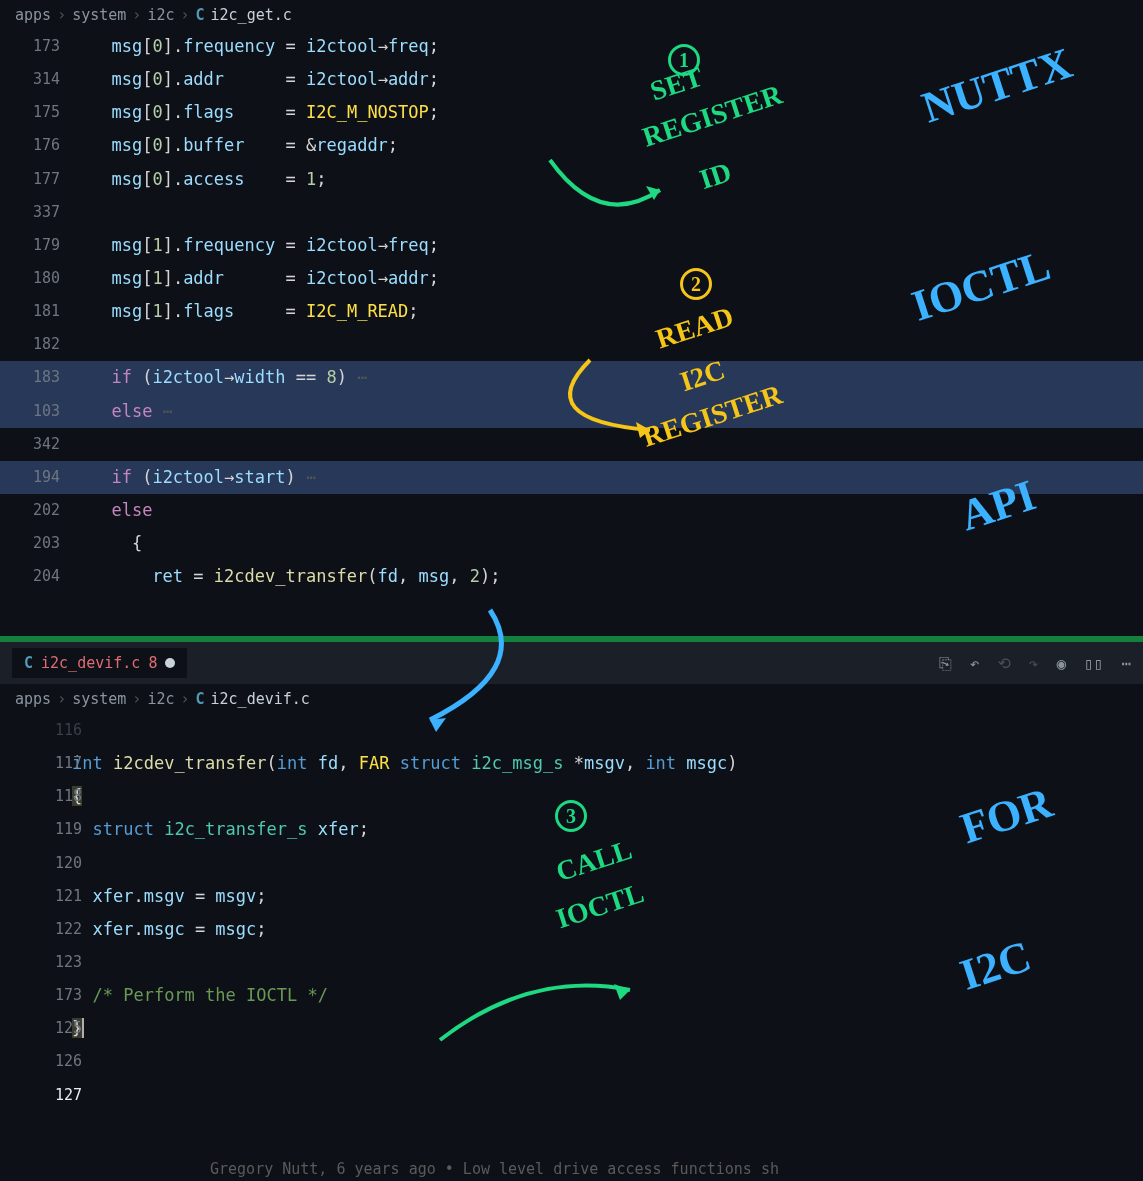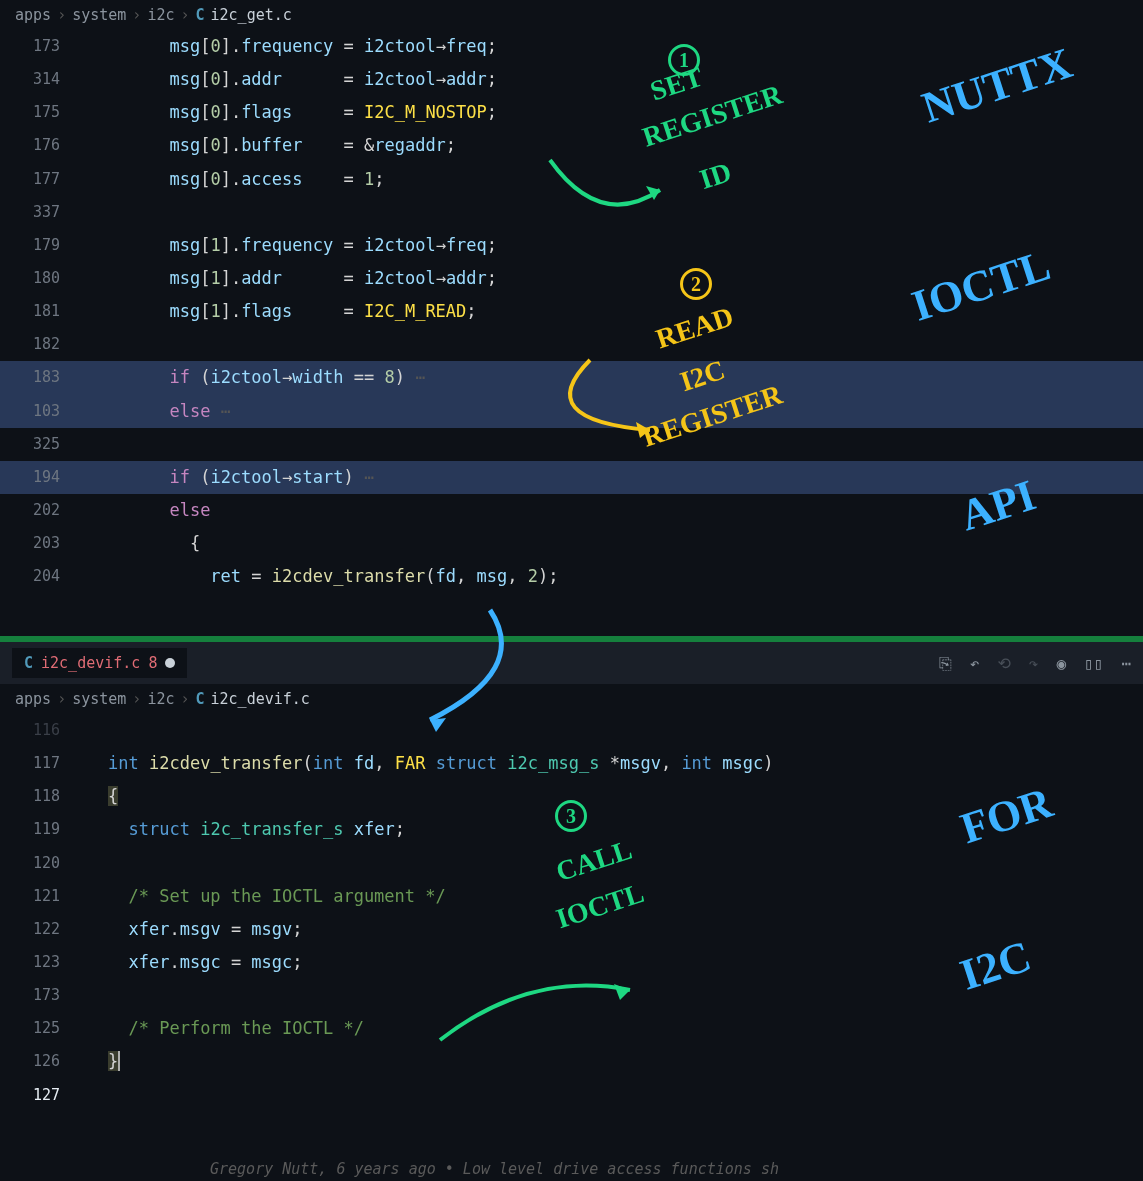--- a/index.html
+++ b/index.html
@@ -42,45 +42,45 @@
     background: #0d1117;
     color: #e06c75;
     font-size: 15px;
   }
   .tab .lang { color: #519aba; font-weight: bold; }
   .tab .dot { width: 10px; height: 10px; background: #c9d1d9; border-radius: 50%; }
   .toolbar { display: flex; gap: 18px; color: #8b949e; align-items: center;}
   .editor-split { display: flex; flex-direction: column; height: calc(100% - 30px); }
   .pane { position: relative; }
   .pane1 { height: 612px; border-bottom: 6px solid #15803d; }
-  .pane2 { flex: 1; }
+  .pane2 { flex: 1; padding-left: 22px; }
   .code-area { position: relative; font-size: 17px; line-height: 1.95; }
   .gutter {
     position: absolute; left: 0; top: 0; width: 70px; text-align: right;
     color: #6e7681; font-size: 15px; user-select: none; padding-right: 10px;
   }
   .line-no { height: 33.15px; line-height: 33.15px; position: relative;}
   .line-no.active { color: #e6edf3; }
-  .code-lines { margin-left: 108px; }
+  .code-lines { margin-left: 50px; }
   .code-line { height: 33.15px; line-height: 33.15px; white-space: pre; }
   .code-line.hl { background: #283858; margin-left: -108px; padding-left: 108px; width: calc(100% + 108px);}
   .tk-var { color: #9cdcfe; }
   .tk-num { color: #b5cea8; }
   .tk-member { color: #9cdcfe; }
   .tk-call { color: #dcdcaa; }
   .tk-const { color: #fde047; }
   .tk-kw { color: #c586c0; }
   .tk-type { color: #569cd6; }
   .tk-struct { color: #4ec9b0; }
   .tk-comment { color: #6a9955; }
   .tk-dim { color: #555; }
   .cursor { border-left: 2px solid #aeafad; }
   .blame {
     position: absolute; left: 210px; bottom: 3px; color: #5a5a5a;
-    font-size: 15px; font-style: italic;
+    font-size: 15px; 
   }
   
   .anno {
     position: absolute; pointer-events: none;
     font-family: 'Comic Sans MS', 'Segoe Script', cursive;
     font-weight: bold; font-size: 28px;
     transform-origin: center;
   }
   .anno.green { color: #1ed882; }
   .anno.gold  { color: #f5c518; }
@@ -119,21 +119,21 @@
       <div class="line-no">175</div>
       <div class="line-no">176</div>
       <div class="line-no">177</div>
       <div class="line-no">337</div>
       <div class="line-no">179</div>
       <div class="line-no">180</div>
       <div class="line-no">181</div>
       <div class="line-no">182</div>
       <div class="line-no">183</div>
       <div class="line-no">103</div>
-      <div class="line-no">325</div>
+      <div class="line-no">342</div>
       <div class="line-no">194</div>
       <div class="line-no">202</div>
       <div class="line-no">203</div>
       <div class="line-no">204</div>
     </div>
     <div class="code-lines">
 <div class="code-line">      <span class="tk-var">msg</span><span>[</span><span class="tk-num">0</span><span>].</span><span class="tk-member">frequency</span><span> = </span><span class="tk-var">i2ctool</span><span>→</span><span class="tk-member">freq</span><span>;</span></div>
 <div class="code-line">      <span class="tk-var">msg</span><span>[</span><span class="tk-num">0</span><span>].</span><span class="tk-member">addr</span><span>      = </span><span class="tk-var">i2ctool</span><span>→</span><span class="tk-member">addr</span><span>;</span></div>
 <div class="code-line">      <span class="tk-var">msg</span><span>[</span><span class="tk-num">0</span><span>].</span><span class="tk-member">flags</span><span>     = </span><span class="tk-const">I2C_M_NOSTOP</span><span>;</span></div>
 <div class="code-line">      <span class="tk-var">msg</span><span>[</span><span class="tk-num">0</span><span>].</span><span class="tk-member">buffer</span><span>    = &amp;</span><span class="tk-var">regaddr</span><span>;</span></div>
@@ -198,21 +198,20 @@
       <div class="line-no">125</div>
       <div class="line-no">126</div>
       <div class="line-no active">127</div>
     </div>
     <div class="code-lines">
 <div class="code-line"></div>
 <div class="code-line"><span class="tk-type">int</span> <span class="tk-call">i2cdev_transfer</span><span>(</span><span class="tk-type">int</span> <span class="tk-var">fd</span><span>, </span><span class="tk-const">FAR</span> <span class="tk-type">struct</span> <span class="tk-struct">i2c_msg_s</span><span> *</span><span class="tk-var">msgv</span><span>, </span><span class="tk-type">int</span> <span class="tk-var">msgc</span><span>)</span></div>
 <div class="code-line"><span style="background:#3a3d2e">{</span></div>
 <div class="code-line">  <span class="tk-type">struct</span> <span class="tk-struct">i2c_transfer_s</span> <span class="tk-var">xfer</span><span>;</span></div>
 <div class="code-line"></div>
-<div class="code-line">  <span class="tk-comment">/* Set up the IOCTL argument */</span></div>
 <div class="code-line">  <span class="tk-var">xfer</span><span>.</span><span class="tk-member">msgv</span><span> = </span><span class="tk-var">msgv</span><span>;</span></div>
 <div class="code-line">  <span class="tk-var">xfer</span><span>.</span><span class="tk-member">msgc</span><span> = </span><span class="tk-var">msgc</span><span>;</span></div>
 <div class="code-line"></div>
 <div class="code-line">  <span class="tk-comment">/* Perform the IOCTL */</span></div>
 <div class="code-line"><span style="background:#3a3d2e">}</span><span class="cursor"></span></div>
     </div>
   </div>
   <div class="blame">Gregory Nutt, 6 years ago • Low level drive access functions sh</div>
 </div>
 </div>

